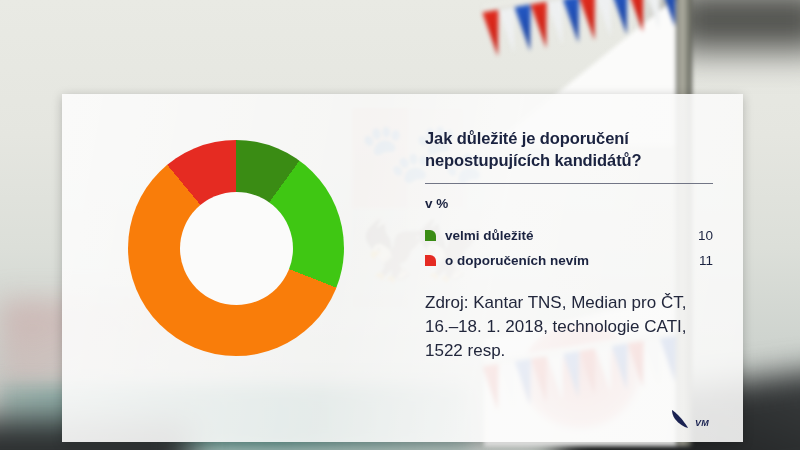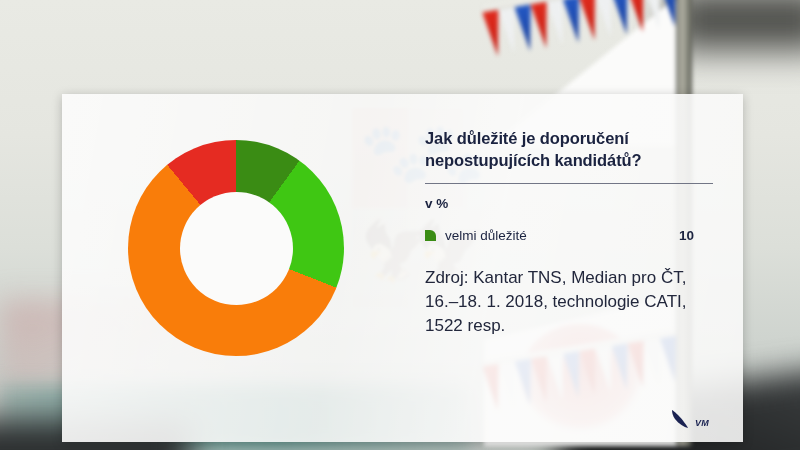--- a/index.html
+++ b/index.html
@@ -202,30 +202,30 @@
     height: 25px;
   }
   .swatch {
     width: 11px; height: 11px;
     margin-right: 9px;
     flex: 0 0 auto;
     border-radius: 0 6px 0 0;
   }
   .legend-label {
     font-size: 13.5px;
-    font-weight: normal;
+    font-weight: bold;
     color: #1b2340;
     flex: 1 1 auto;
     white-space: nowrap;
   }
   .legend-value {
     font-size: 13.5px;
-    font-weight: bold;
+    font-weight: normal;
     color: #1b2340;
-    text-align: left;
+    text-align: right;
     width: 34px;
     flex: 0 0 auto;
   }
 
   .source {
     margin-top: 18px;
     font-size: 17px;
     line-height: 1.42;
     color: #22273c;
   }
@@ -321,20 +321,25 @@
       <div class="title">Jak důležité je doporučení nepostupujících kandidátů?</div>
       <div class="rule"></div>
       <div class="unit">v %</div>
 
       <div class="legend" id="legend">
           <div class="legend-row">
             <span class="swatch" style="background: rgb(58, 140, 20);"></span>
             <span class="legend-label">velmi důležité</span>
             <span class="legend-value">10</span>
           </div>
+          <div class="legend-row">
+            <span class="swatch" style="background: rgb(229, 43, 34);"></span>
+            <span class="legend-label">o doporučeních nevím</span>
+            <span class="legend-value">11</span>
+          </div>
         </div>
 
       <div class="source">
         <div>Zdroj: Kantar TNS, Median pro ČT,</div>
         <div>16.–18. 1. 2018, technologie CATI, 1522 resp.</div>
       </div>
     </div>
 
     <div class="logo">
       <svg width="24" height="22" viewBox="0 0 24 22">

